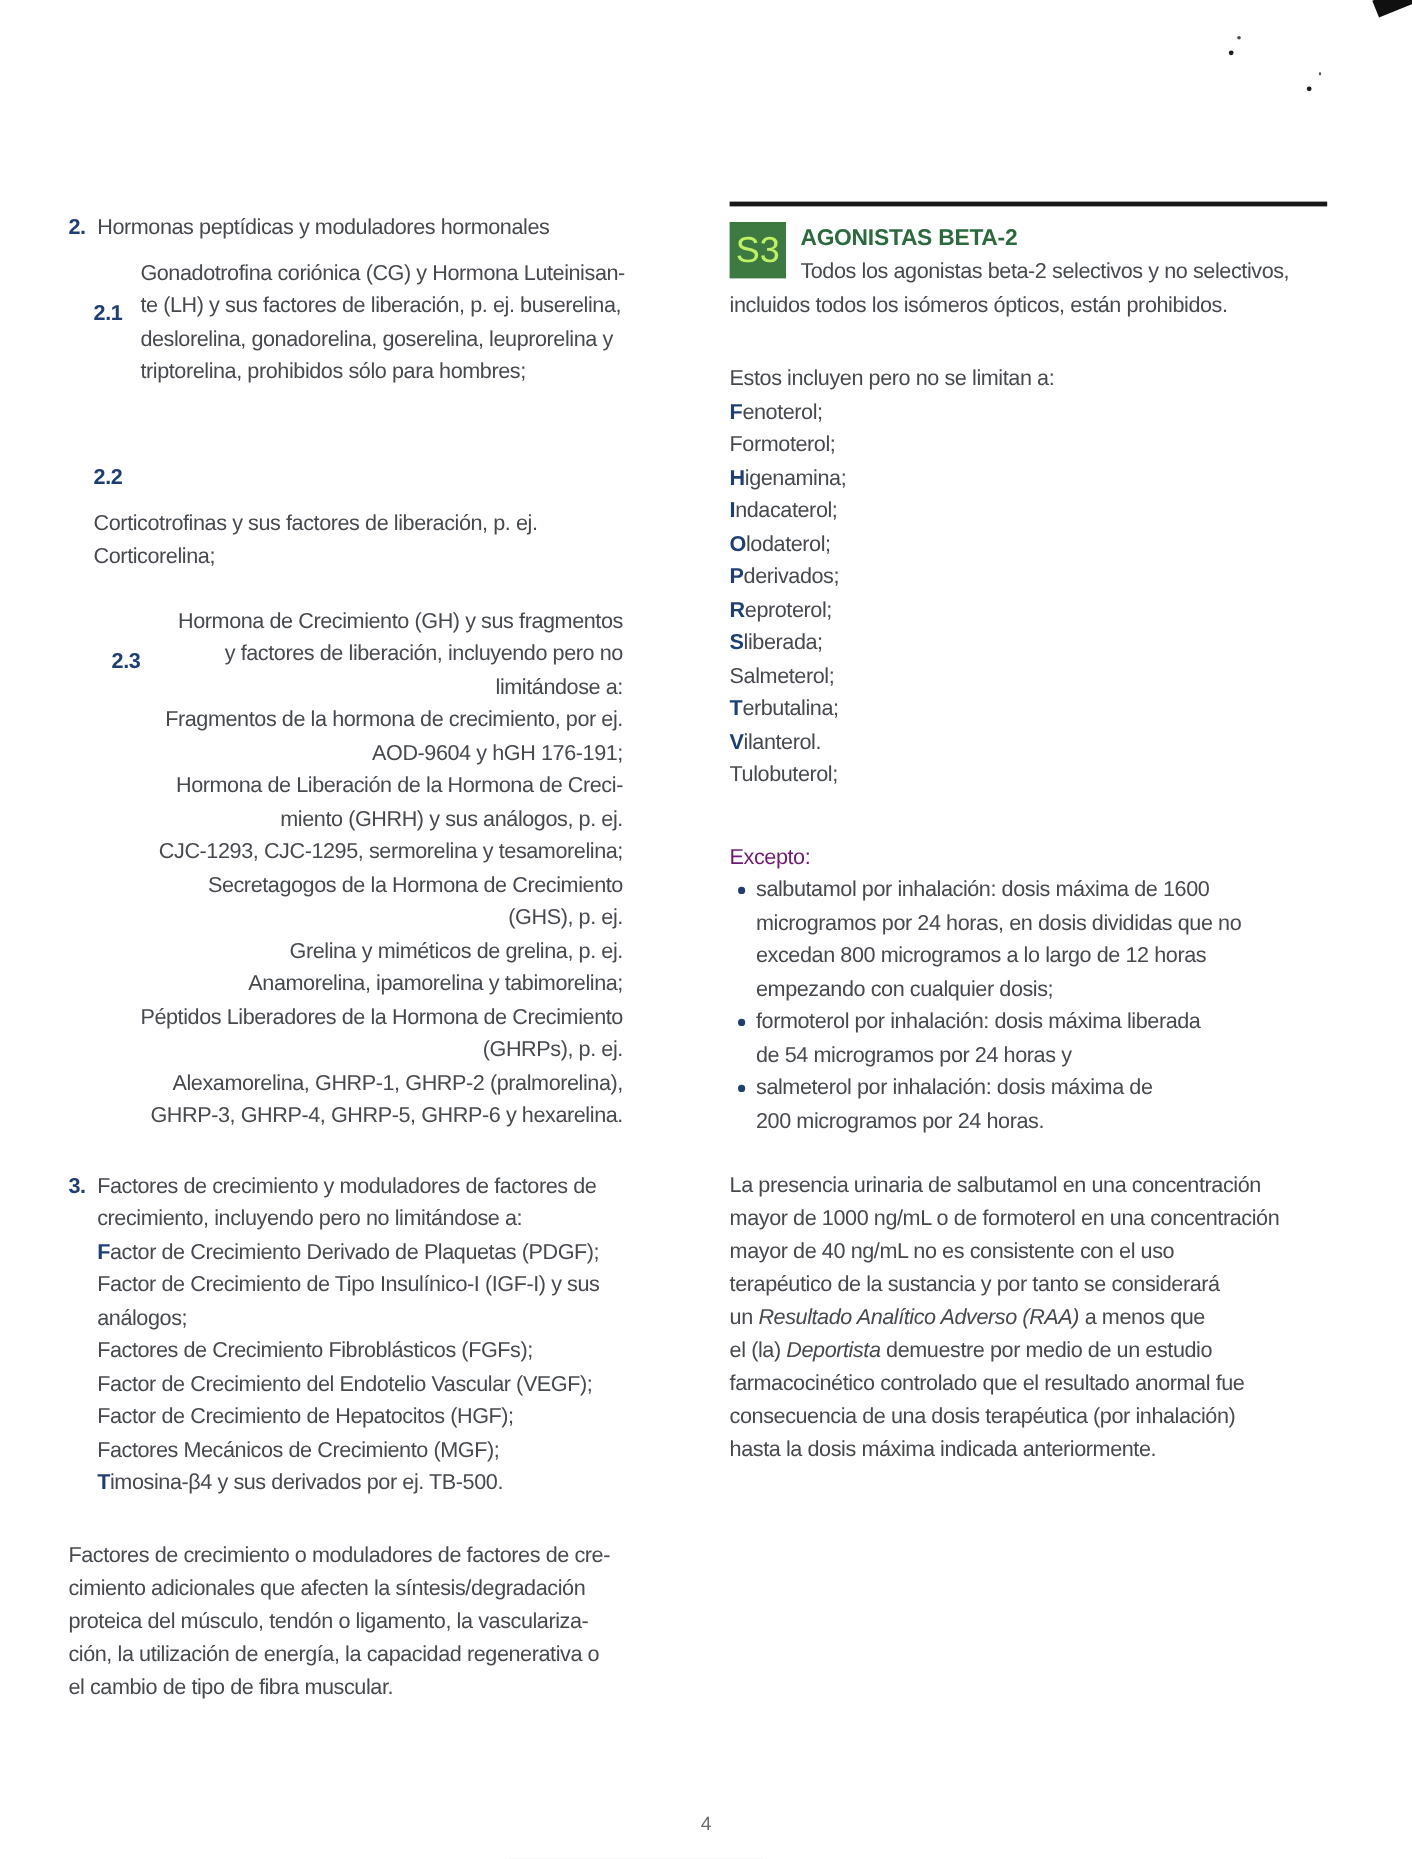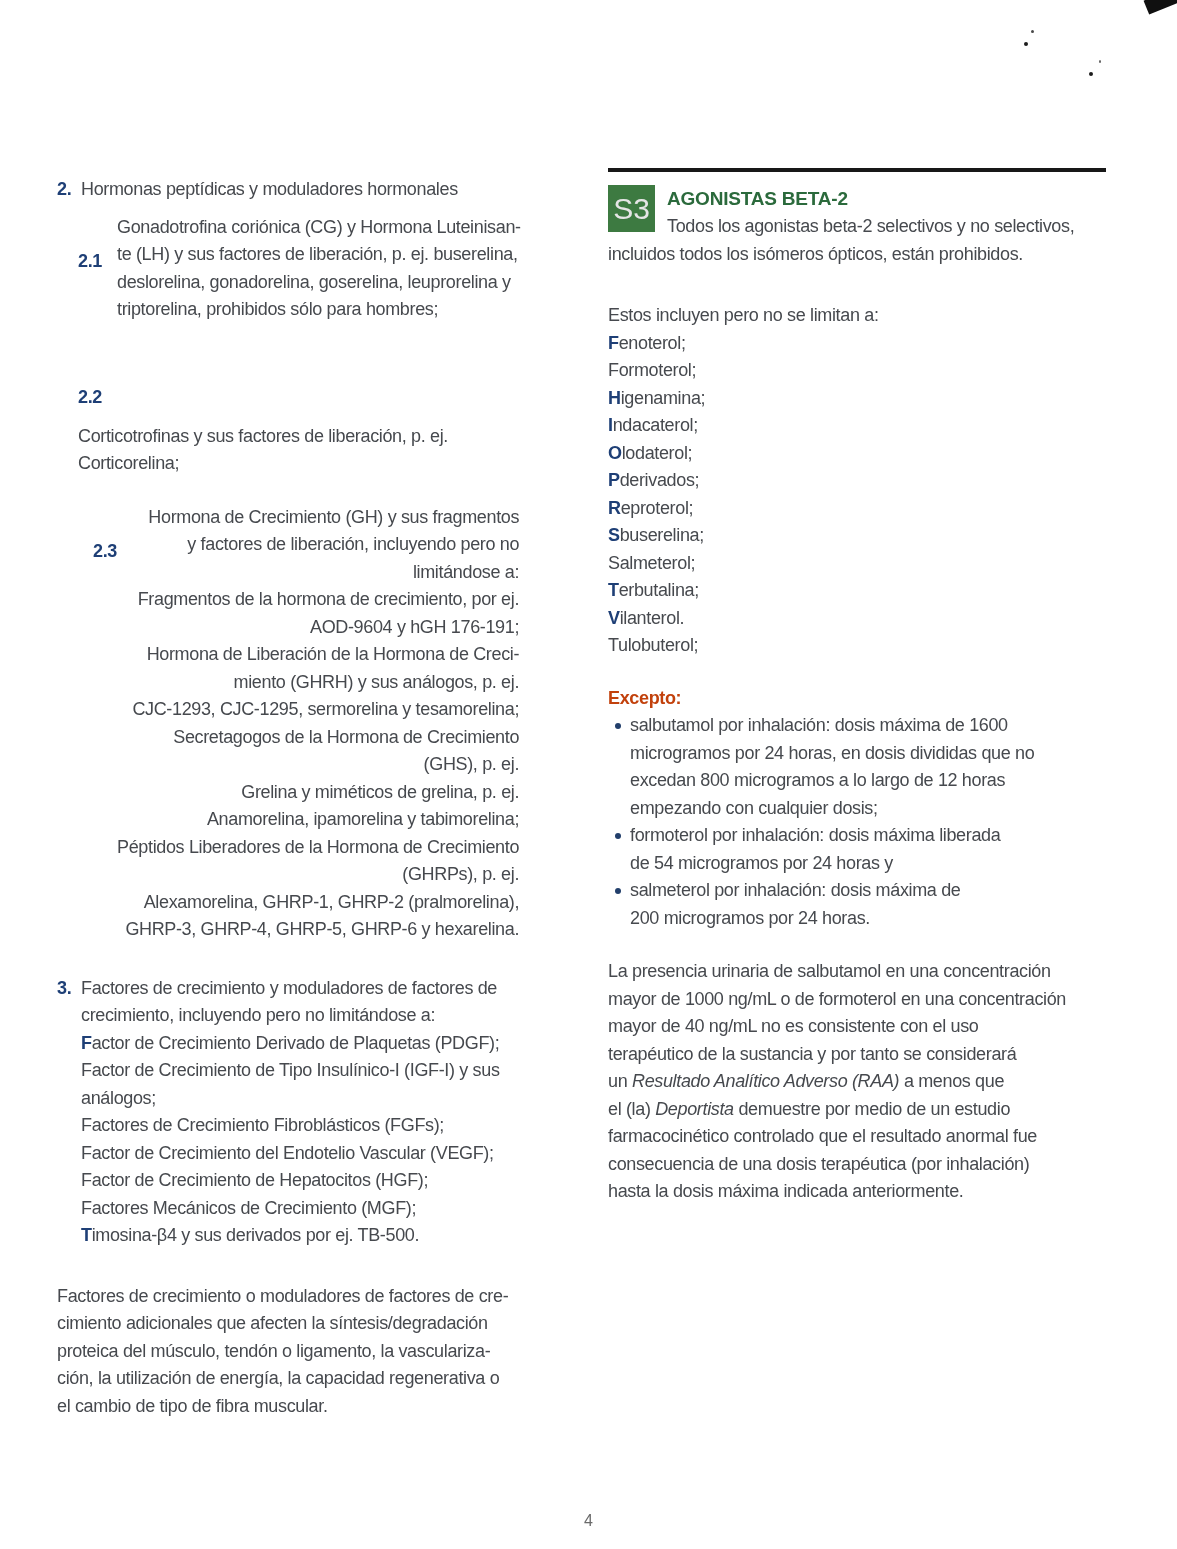--- a/index.html
+++ b/index.html
@@ -33,27 +33,27 @@
   .item-23{margin-top:26px;text-align:right;}
   .sec3{display:flex;margin-top:31px;}
   .closing-left{margin-top:33px;}
   .seg-b{font-weight:700;color:var(--blue);}
   .seg-i{font-style:italic;}
   .rule{width:498px;height:4px;background:var(--rule);}
   .s3{margin-top:13px;}
   .s3:after{content:"";display:block;clear:both;}
   .badge{
     float:left;width:47px;height:47px;margin-right:12px;
-    background:var(--green-badge);color:#e5e5e5;
+    background:var(--green-badge);color:#bef264;
     font-size:30px;line-height:47px;text-align:center;letter-spacing:0;
   }
   .s3-title{font-size:19px;font-weight:700;color:var(--green-title);line-height:28px;letter-spacing:-0.2px;}
   .list-intro{margin-top:34px;}
   .substance{line-height:27.5px;}
-  .excepto{margin-top:25px;font-weight:700;color:#c2410c;}
+  .excepto{margin-top:41px;font-weight:400;color:#701a75;}
   .bullets{margin:0;padding:0;list-style:none;}
   .bullets li{display:flex;}
   .dot{flex:0 0 22px;padding-left:7px;box-sizing:border-box;}
   .dot i{display:block;width:6px;height:6px;border-radius:50%;background:#223f6b;margin-top:11px;}
   .closing-right{margin-top:26px;}
   .page-number{position:absolute;left:0;right:0;top:1507px;text-align:center;font-size:16px;color:#6a6a6a;letter-spacing:0;}
   .corner-mark{position:absolute;top:-7px;right:-6px;width:38px;height:15px;background:#101010;transform:rotate(-22deg);}
   .speck{position:absolute;border-radius:50%;background:#1c1c1c;}
   .speck.s1{left:1031px;top:30px;width:3px;height:3px;opacity:.8;}
   .speck.s2{left:1024px;top:42px;width:4px;height:4px;}
@@ -139,21 +139,21 @@
     <div class="list-intro">Estos incluyen pero no se limitan a:</div>
 
     <div>
       <div class="substance"><span class="seg-b">F</span><span>enoterol;</span></div>
       <div class="substance"><span>Formoterol;</span></div>
       <div class="substance"><span class="seg-b">H</span><span>igenamina;</span></div>
       <div class="substance"><span class="seg-b">I</span><span>ndacaterol;</span></div>
       <div class="substance"><span class="seg-b">O</span><span>lodaterol;</span></div>
       <div class="substance"><span class="seg-b">P</span><span>derivados;</span></div>
       <div class="substance"><span class="seg-b">R</span><span>eproterol;</span></div>
-      <div class="substance"><span class="seg-b">S</span><span>buserelina;</span></div>
+      <div class="substance"><span class="seg-b">S</span><span>liberada;</span></div>
       <div class="substance"><span>Salmeterol;</span></div>
       <div class="substance"><span class="seg-b">T</span><span>erbutalina;</span></div>
       <div class="substance"><span class="seg-b">V</span><span>ilanterol.</span></div>
       <div class="substance"><span>Tulobuterol;</span></div>
     </div>
 
     <div class="excepto">Excepto:</div>
 
     <ul class="bullets">
       <li>

